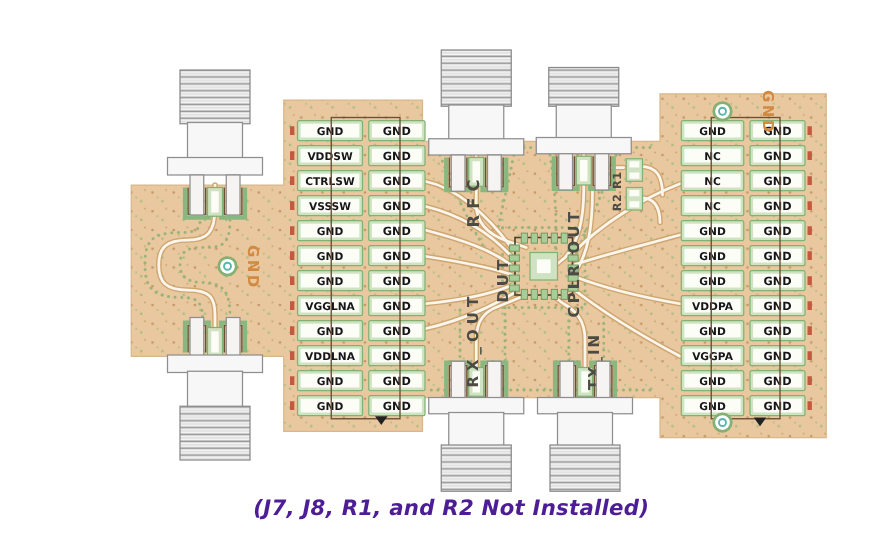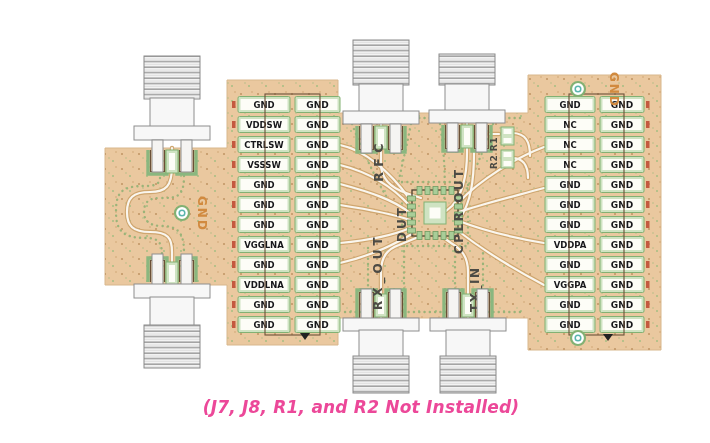--- a/index.html
+++ b/index.html
@@ -1,21 +1,21 @@
 <!DOCTYPE html>
 <html><head>
 <meta charset="utf-8">
 <style>
   html,body{margin:0;padding:0;background:#ffffff;}
   .stage{position:relative;width:710px;height:443px;background:#ffffff;overflow:hidden;
          font-family:"DejaVu Sans",sans-serif;}
   .stage svg{position:absolute;left:0;top:0;}
   svg text{font-family:"DejaVu Sans",sans-serif;}
   .caption{position:absolute;left:0;right:0;top:397px;text-align:center;
-           font:italic bold 17px "DejaVu Sans",sans-serif;color:#ec4899;letter-spacing:.2px;margin-left:12px;}
+           font:italic bold 17px "DejaVu Sans",sans-serif;color:#4c1d95;letter-spacing:.2px;margin-left:12px;}
 </style>
 </head>
 <body>
 
 <div class="stage">
 <svg width="710" height="443" viewBox="0 0 710 443">
   <defs>
     <pattern id="thr" width="710" height="5.5" patternUnits="userSpaceOnUse">
       <rect width="710" height="5.5" fill="#f4f4f4"></rect>
       <line x1="0" y1="1.1" x2="710" y2="1.1" stroke="#979797" stroke-width="1.5"></line>

